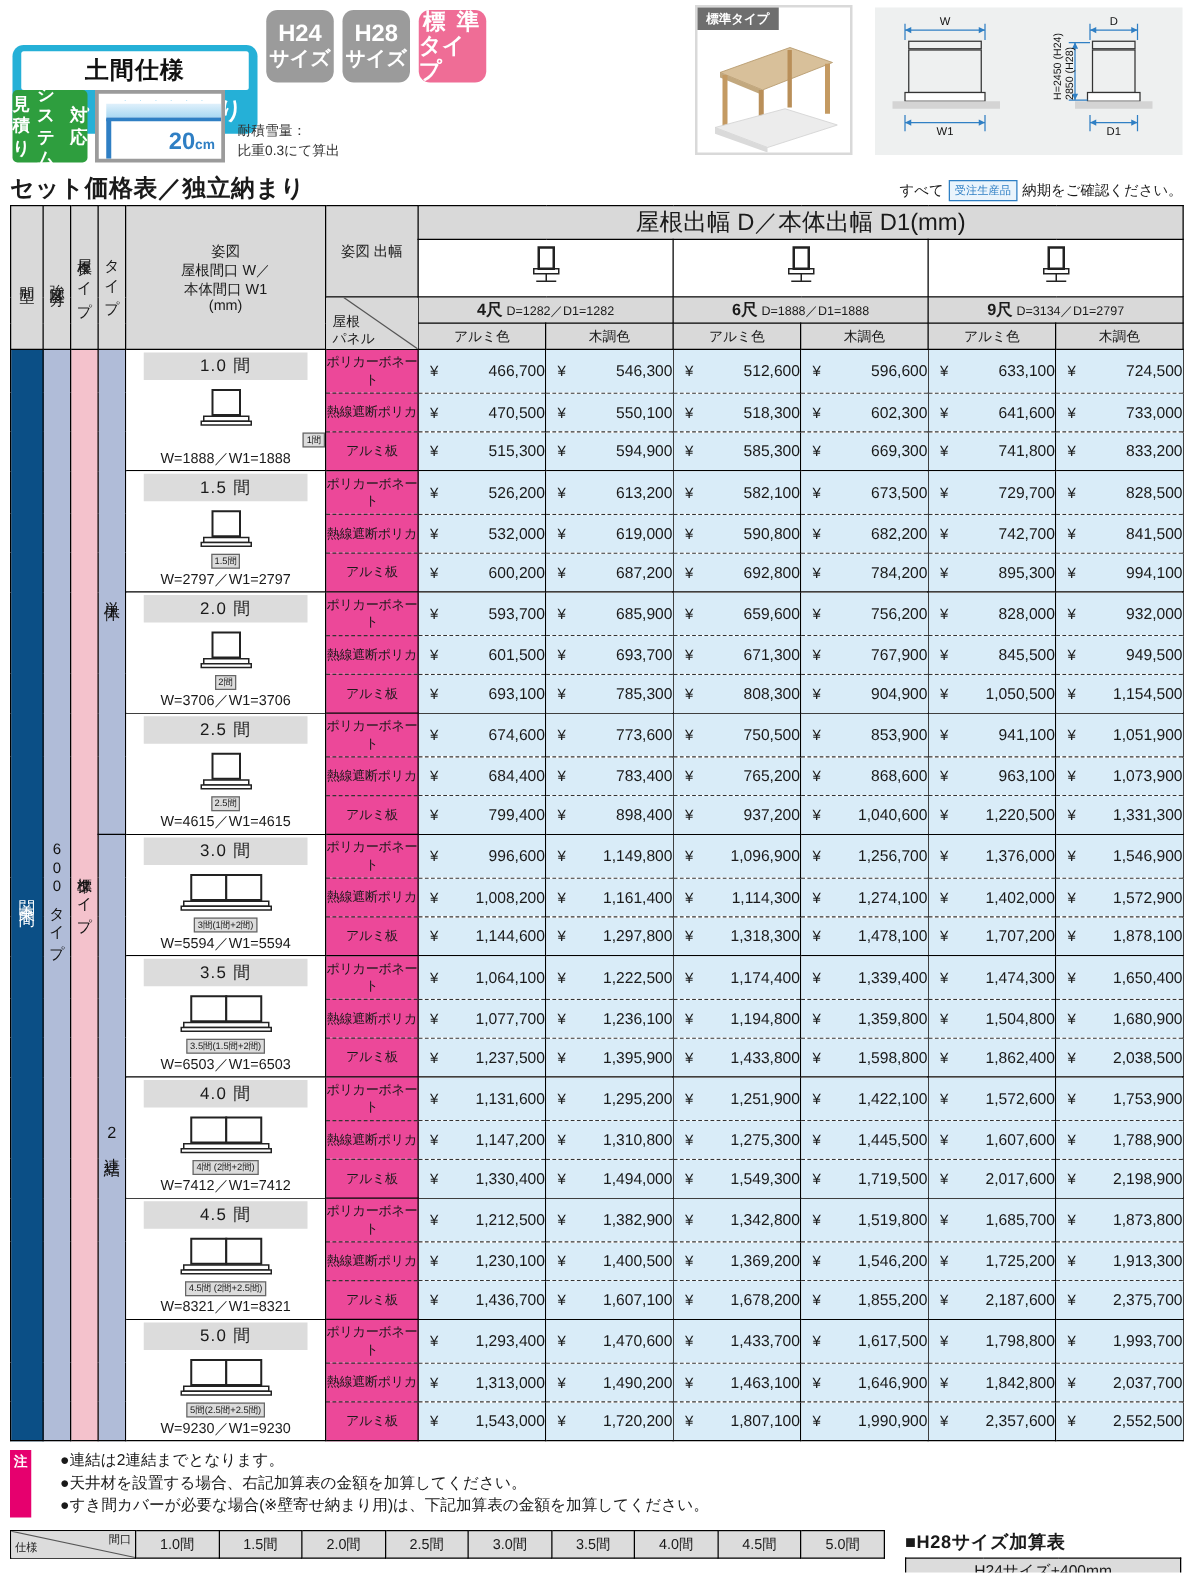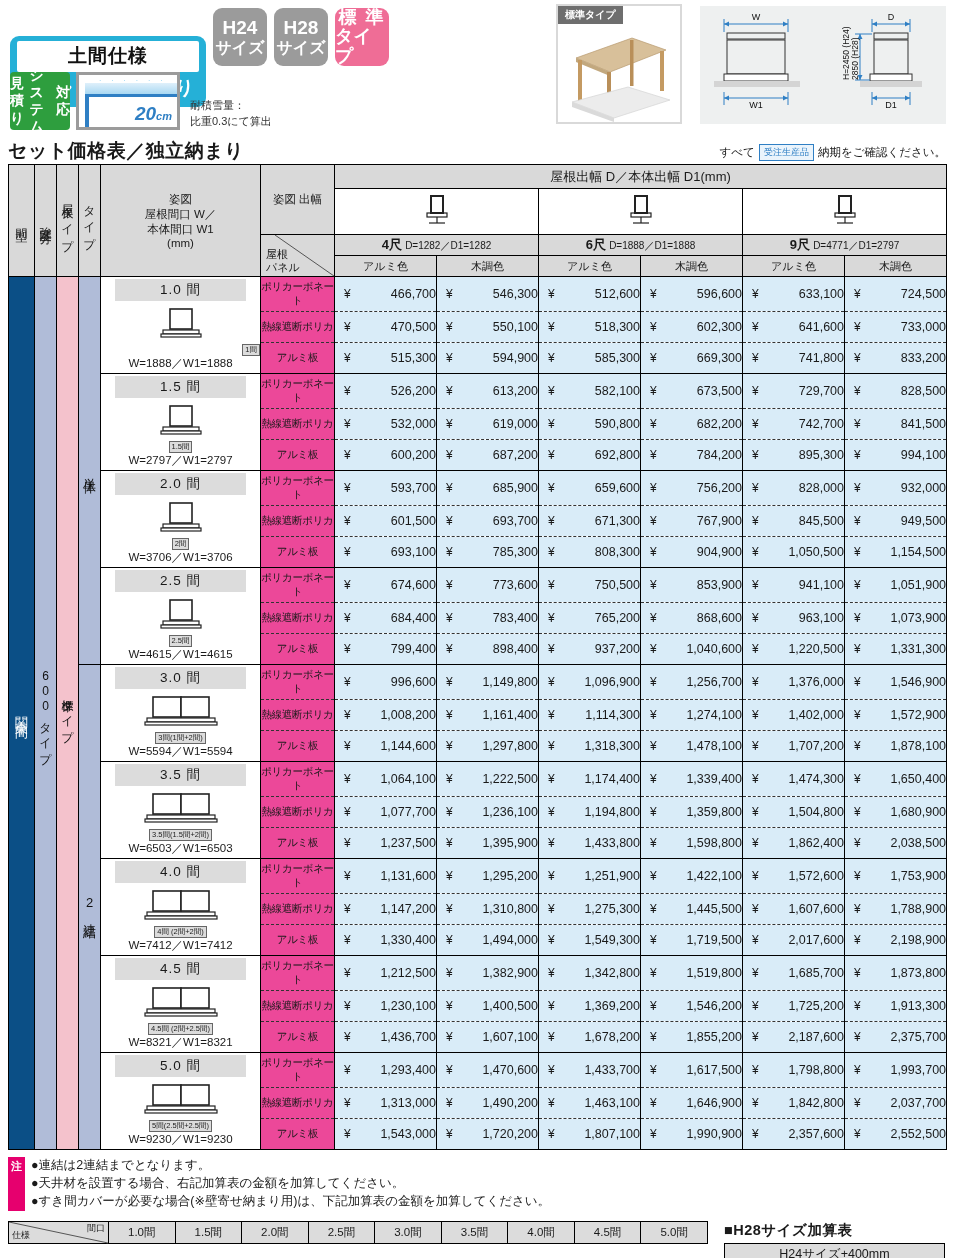--- a/index.html
+++ b/index.html
@@ -46,21 +46,21 @@
     justify-content:center; font-size:14px; line-height:1.22;
   }
   .snow-box { width:104px; height:58px; border:3px solid #9b9b9b; background:#fff;
     position:relative; overflow:hidden; }
   .snow-box .roof { position:absolute; left:6px; top:8px; width:92px; height:14px;
     background:linear-gradient(#dff0fb,#a9d8f2); border-bottom:3px solid #2f7fc4; }
   .snow-box .post { position:absolute; left:6px; top:20px; width:4px; height:32px; background:#2f7fc4; }
   .snow-box .dots { position:absolute; left:20px; top:2px; width:70px; height:10px;
      color:#8fd0ef; font-size:7px; letter-spacing:4px; }
   .snow-box .cmlabel { position:absolute; right:5px; bottom:2px; color:#2f7fc4;
-     font-weight:bold; font-size:19px;font-style:italic; }
+     font-weight:bold; font-size:19px; }
   .snow-box .cmlabel span { font-size:11px; }
   .snow-note { font-size:11px; color:#333; line-height:1.45; padding-top:26px; padding-left:4px;}
 
   
   .photo-wrap { position:absolute; left:556px; top:4px; width:126px; height:120px;
      border:2px solid #d9d9d9; background:#fff; }
   .photo-tag { position:absolute; left:0; top:0; background:#6e6e6e; color:#fff;
      font-size:10px; font-weight:bold; padding:2px 7px; z-index:3;}
   .carport { position:absolute; left:12px; top:26px; }
   
@@ -77,21 +77,21 @@
   .order-chip { border:1px solid #2f7fc4; color:#2f7fc4; background:#eaf4fc;
      font-size:9px; padding:1px 4px; }
 
   
   table.main { border-collapse:collapse; margin:0 8px; width:938px;
      table-layout:fixed; }
   table.main th, table.main td { border:1px solid #000; padding:0; }
   .hdr { background:#d9d9d9; font-size:11.5px; font-weight:normal; text-align:center; }
   .vlabel { writing-mode:vertical-rl; text-orientation:upright; font-size:12px;
      margin:0 auto; letter-spacing:2px; line-height:1; }
-  .hdr-big { font-size:13px; }
+  .hdr-big { font-size:19px; }
 
   td.cbanner { text-align:center; vertical-align:middle; }
   .band-blue  { background:#0b4f86; }
   .band-gray  { background:#b0bcd8; }
   .band-pink  { background:#f4c2cc; }
   .band-type  { background:#b0bcd8; }
   .band-blue .vlabel  { color:#ffffff; font-size:13px; letter-spacing:5px;}
   .band-gray .vlabel  { color:#111; font-size:12px; letter-spacing:1px;}
   .band-pink .vlabel  { color:#111; font-size:12px; letter-spacing:1px;}
   .band-type .vlabel  { color:#111; font-size:13px; letter-spacing:3px;}
@@ -112,21 +112,21 @@
   td.price { background:#d9ecf8; font-size:12.5px; height:26px; padding-right:10px;
      text-align:right; position:relative; }
   td.price .yen { position:absolute; left:9px; top:50%; transform:translateY(-50%);
      font-size:12px; }
   .tick { font-size:7.5px; background:#dcdcdc; display:inline-block; padding:0 2px; border:0.5px solid #666;}
 
   
   .notes { display:flex; margin:7px 8px 0 8px; }
   .note-tag { background:#e6006e; color:#fff; font-size:11px; font-weight:bold;
      width:17px; min-width:17px; text-align:center; padding-top:2px; height:54px;}
-  .note-body { font-size:12.5px; line-height:1.42; padding-left:6px; }
+  .note-body { font-size:12.5px; line-height:1.42; padding-left:23px; }
 
   
   .add-sec { display:flex; margin:10px 8px 0 8px; gap:16px; align-items:flex-start;}
   .add-left { flex:0 0 700px; }
   .add-right { flex:0 0 220px; }
   .add-title { font-size:14.5px; font-weight:bold; margin-bottom:3px; letter-spacing:0.5px;}
   table.add { border-collapse:collapse; font-size:11.5px; width:100%; table-layout:fixed; }
   table.add th, table.add td { border:1px solid #000; text-align:center; height:22px; }
   table.add th { background:#dcdcdc; font-weight:normal; }
   .diag-cell { position:relative; background:#dcdcdc; height:22px; }
@@ -344,21 +344,21 @@
       <th class="hdr" colspan="2" style="height:20px">
         <b style="font-size:13px">4尺</b>
         <span style="font-size:10px">D=1282／D1=1282</span>
       </th>
       <th class="hdr" colspan="2">
         <b style="font-size:13px">6尺</b>
         <span style="font-size:10px">D=1888／D1=1888</span>
       </th>
       <th class="hdr" colspan="2">
         <b style="font-size:13px">9尺</b>
-        <span style="font-size:10px">D=4771／D1=2797</span>
+        <span style="font-size:10px">D=3134／D1=2797</span>
       </th>
     </tr>
     <tr>
       <th class="hdr" style="height:20px;font-size:11px">アルミ色</th>
       <th class="hdr" style="font-size:11px">木調色</th>
       <th class="hdr" style="font-size:11px">アルミ色</th>
       <th class="hdr" style="font-size:11px">木調色</th>
       <th class="hdr" style="font-size:11px">アルミ色</th>
       <th class="hdr" style="font-size:11px">木調色</th>
     </tr>

